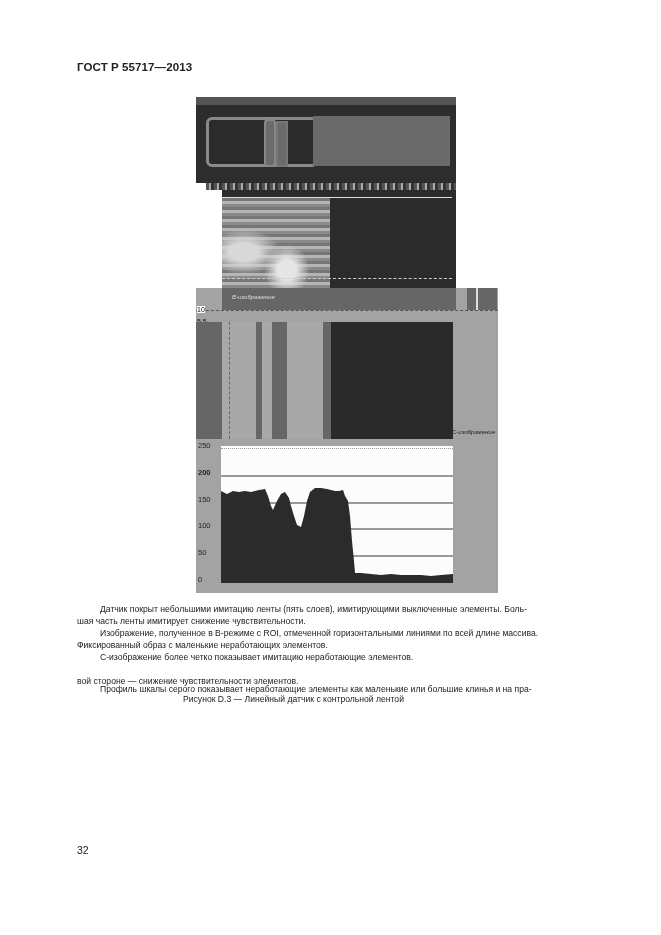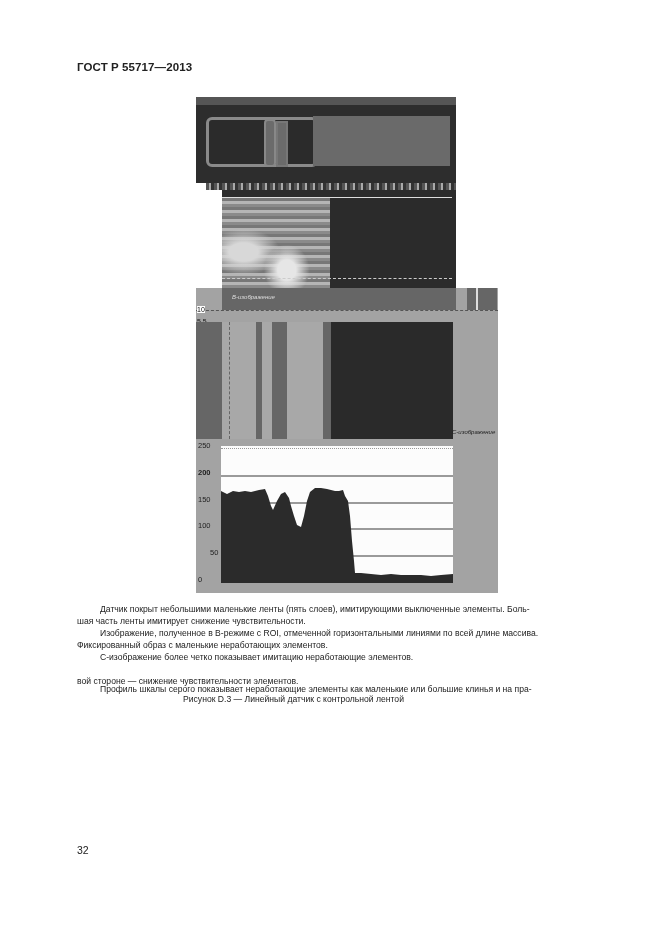--- a/index.html
+++ b/index.html
@@ -98,37 +98,37 @@
     <div class="abs" style="left:33px;top:0;height:117px;border-left:1px dashed #666;"></div>
   </div>
 
   <div class="abs chartbg"></div>
   <div class="abs clabel">C-изображение</div>
 
   <div class="abs ytick" style="left:2px;top:344px;">250</div>
   <div class="abs ytick" style="left:2px;top:371px;font-weight:bold;">200</div>
   <div class="abs ytick" style="left:2px;top:398px;">150</div>
   <div class="abs ytick" style="left:2px;top:424px;">100</div>
-  <div class="abs ytick" style="left:14px;top:451px;">50</div>
+  <div class="abs ytick" style="left:2px;top:451px;">50</div>
   <div class="abs ytick" style="left:2px;top:478px;">0</div>
 
   <div class="abs plot">
     <div class="abs grid" style="left:0;top:29px;width:232px;"></div>
     <div class="abs grid" style="left:0;top:56px;width:232px;"></div>
     <div class="abs grid" style="left:0;top:82px;width:232px;"></div>
     <div class="abs grid" style="left:0;top:109px;width:232px;"></div>
     <div class="abs" style="left:0;top:2px;width:232px;border-top:1px dotted #999;"></div>
     <svg class="abs" style="left:0;top:0;" width="232" height="137" viewBox="0 0 232 137">
       <polygon fill="#2b2b2b" points="
         0,137 0,45 6,48 12,45 18,46 24,45 30,46 38,44 44,43 47,50 50,60 52,64 56,55 60,48 64,46 68,52 70,60 73,70 76,79 80,81 83,70 86,55 89,46 94,42 100,42 106,43 110,44 114,45 118,45 122,44 124,50 127,55 129,70 131,95 133,115 134,127 140,127 150,128 160,129 170,128 180,129 190,129 200,129 210,130 220,129 232,128 232,137"></polygon>
     </svg>
   </div>
 </div>
 
-<div class="abs para" style="left:100px;top:603px;">Датчик покрыт небольшими маленькие ленты (пять слоев), имитирующими выключенные элементы. Боль-</div>
+<div class="abs para" style="left:100px;top:603px;">Датчик покрыт небольшими имитацию ленты (пять слоев), имитирующими выключенные элементы. Боль-</div>
 <div class="abs para" style="left:77px;top:615px;">шая часть ленты имитирует снижение чувствительности.</div>
 <div class="abs para" style="left:100px;top:627px;text-align:center;">Изображение, полученное в B-режиме с ROI, отмеченной горизонтальными линиями по всей длине массива.</div>
 <div class="abs para" style="left:77px;top:639px;">Фиксированный образ с маленькие неработающих элементов.</div>
 <div class="abs para" style="left:100px;top:651px;">C-изображение более четко показывает имитацию неработающие элементов.</div>
 <div class="abs para" style="left:100px;top:663px;margin-top:20px;">Профиль шкалы серого показывает неработающие элементы как маленькие или большие клинья и на пра-</div>
 <div class="abs para" style="left:77px;top:675px;">вой стороне — снижение чувствительности элементов.</div>
 
 <div class="abs caption" style="left:0;width:587px;text-align:center;top:694px;">Рисунок D.3 — Линейный датчик с контрольной лентой</div>
 
 <div class="abs pagenum">32</div>

